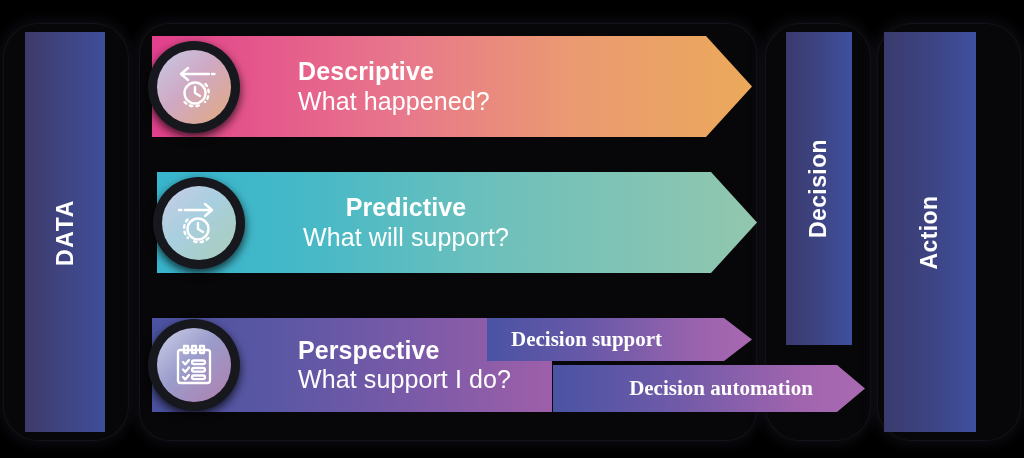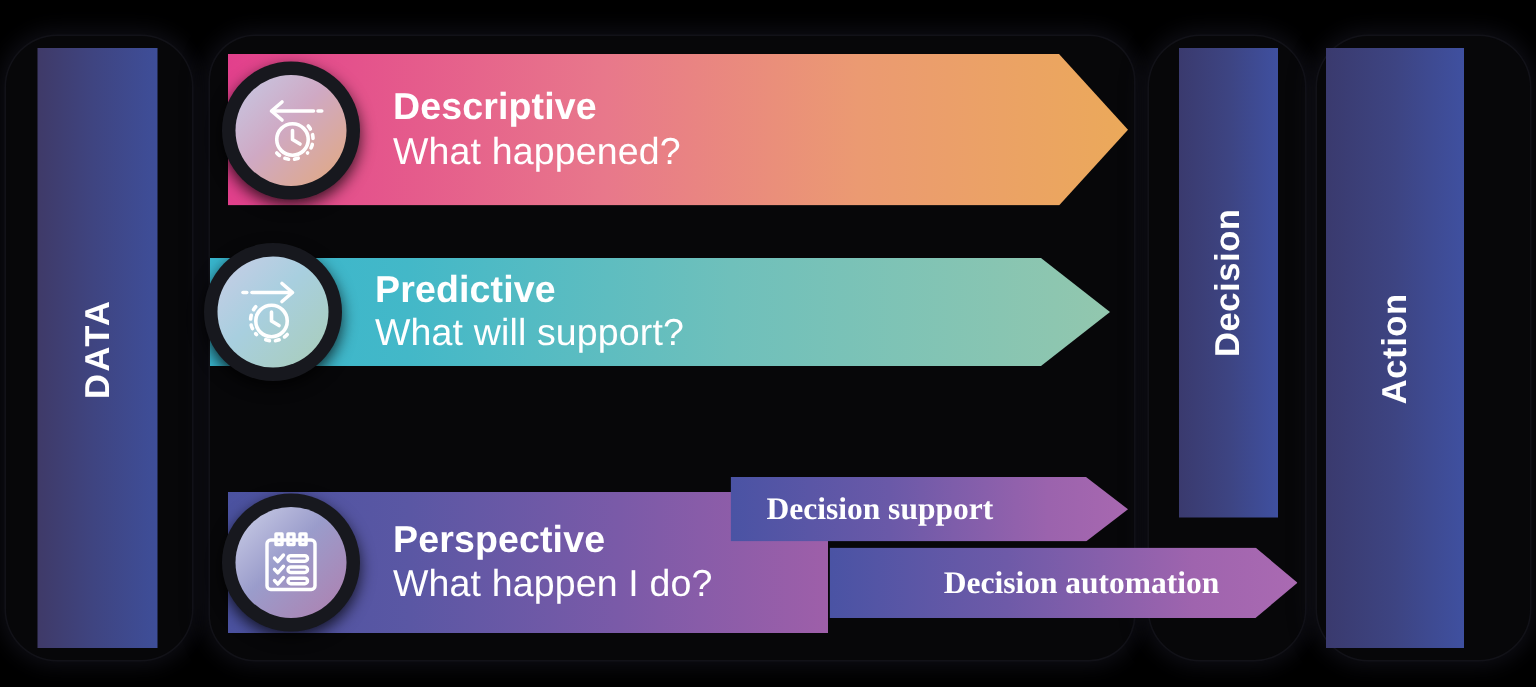--- a/index.html
+++ b/index.html
@@ -59,36 +59,37 @@
     left: 884px; top: 32px; width: 92px; height: 400px;
     background: linear-gradient(90deg, #3a3a6e 0%, #3d4482 50%, #3f50a0 100%);
   }
   #pillar-action .vtext { font-size: 23px; }
 
   
   .arrow-row {
     position: absolute;
     display: flex;
     align-items: center;
+    gap: 36px;
   }
   .arrow-body {
     position: absolute;
     left: 0; top: 0;
     width: 100%; height: 100%;
     clip-path: polygon(0 0, calc(100% - 46px) 0, 100% 50%, calc(100% - 46px) 100%, 0 100%);
   }
   #row-descriptive { left: 152px; top: 36px;  width: 600px; height: 101px; }
   #row-descriptive .arrow-body {
     background: linear-gradient(90deg, #e2408c 0%, #e4528c 14%, #e8788b 42%, #eb9a72 70%, #eba95a 100%);
   }
-  #row-predictive  { left: 140px; top: 172px; width: 600px; height: 72px; }
+  #row-predictive  { left: 157px; top: 172px; width: 600px; height: 101px; text-align: center; }
   #row-predictive .arrow-body {
     background: linear-gradient(90deg, #38b6ce 0%, #43b8c8 22%, #6fc0bb 58%, #92c7ae 100%);
   }
-  #row-perspective { left: 152px; top: 328px; width: 400px; height: 94px; }
+  #row-perspective { left: 152px; top: 318px; width: 400px; height: 94px; }
   #row-perspective .arrow-body {
     clip-path: none;
     background: linear-gradient(90deg, #4b52a0 0%, #5a57a4 30%, #7a5aa8 65%, #9e5fa9 100%);
   }
 
   
   .icon-badge {
     position: relative;
     z-index: 4;
     flex: 0 0 auto;
@@ -243,21 +244,21 @@
           <path d="M15 30.5 l2.2 2.4 L21 28.5"></path>
           <path d="M15 38 l2.2 2.4 L21 36"></path>
           <rect x="24" y="21.5" width="13" height="3.6" rx="1.8"></rect>
           <rect x="24" y="29" width="13" height="3.6" rx="1.8"></rect>
           <rect x="24" y="36.5" width="13" height="3.6" rx="1.8"></rect>
         </svg>
       </div>
     </div>
     <div class="row-text">
       <div class="row-title">Perspective</div>
-      <div class="row-sub">What happen I do?</div>
+      <div class="row-sub">What support I do?</div>
     </div>
   </div>
 
   <div class="dec-arrow" id="arrow-support">
     <div class="dec-fill"></div>
     <span class="dec-label">Decision support</span>
   </div>
 
   <div class="dec-arrow" id="arrow-automation">
     <div class="dec-fill"></div>

